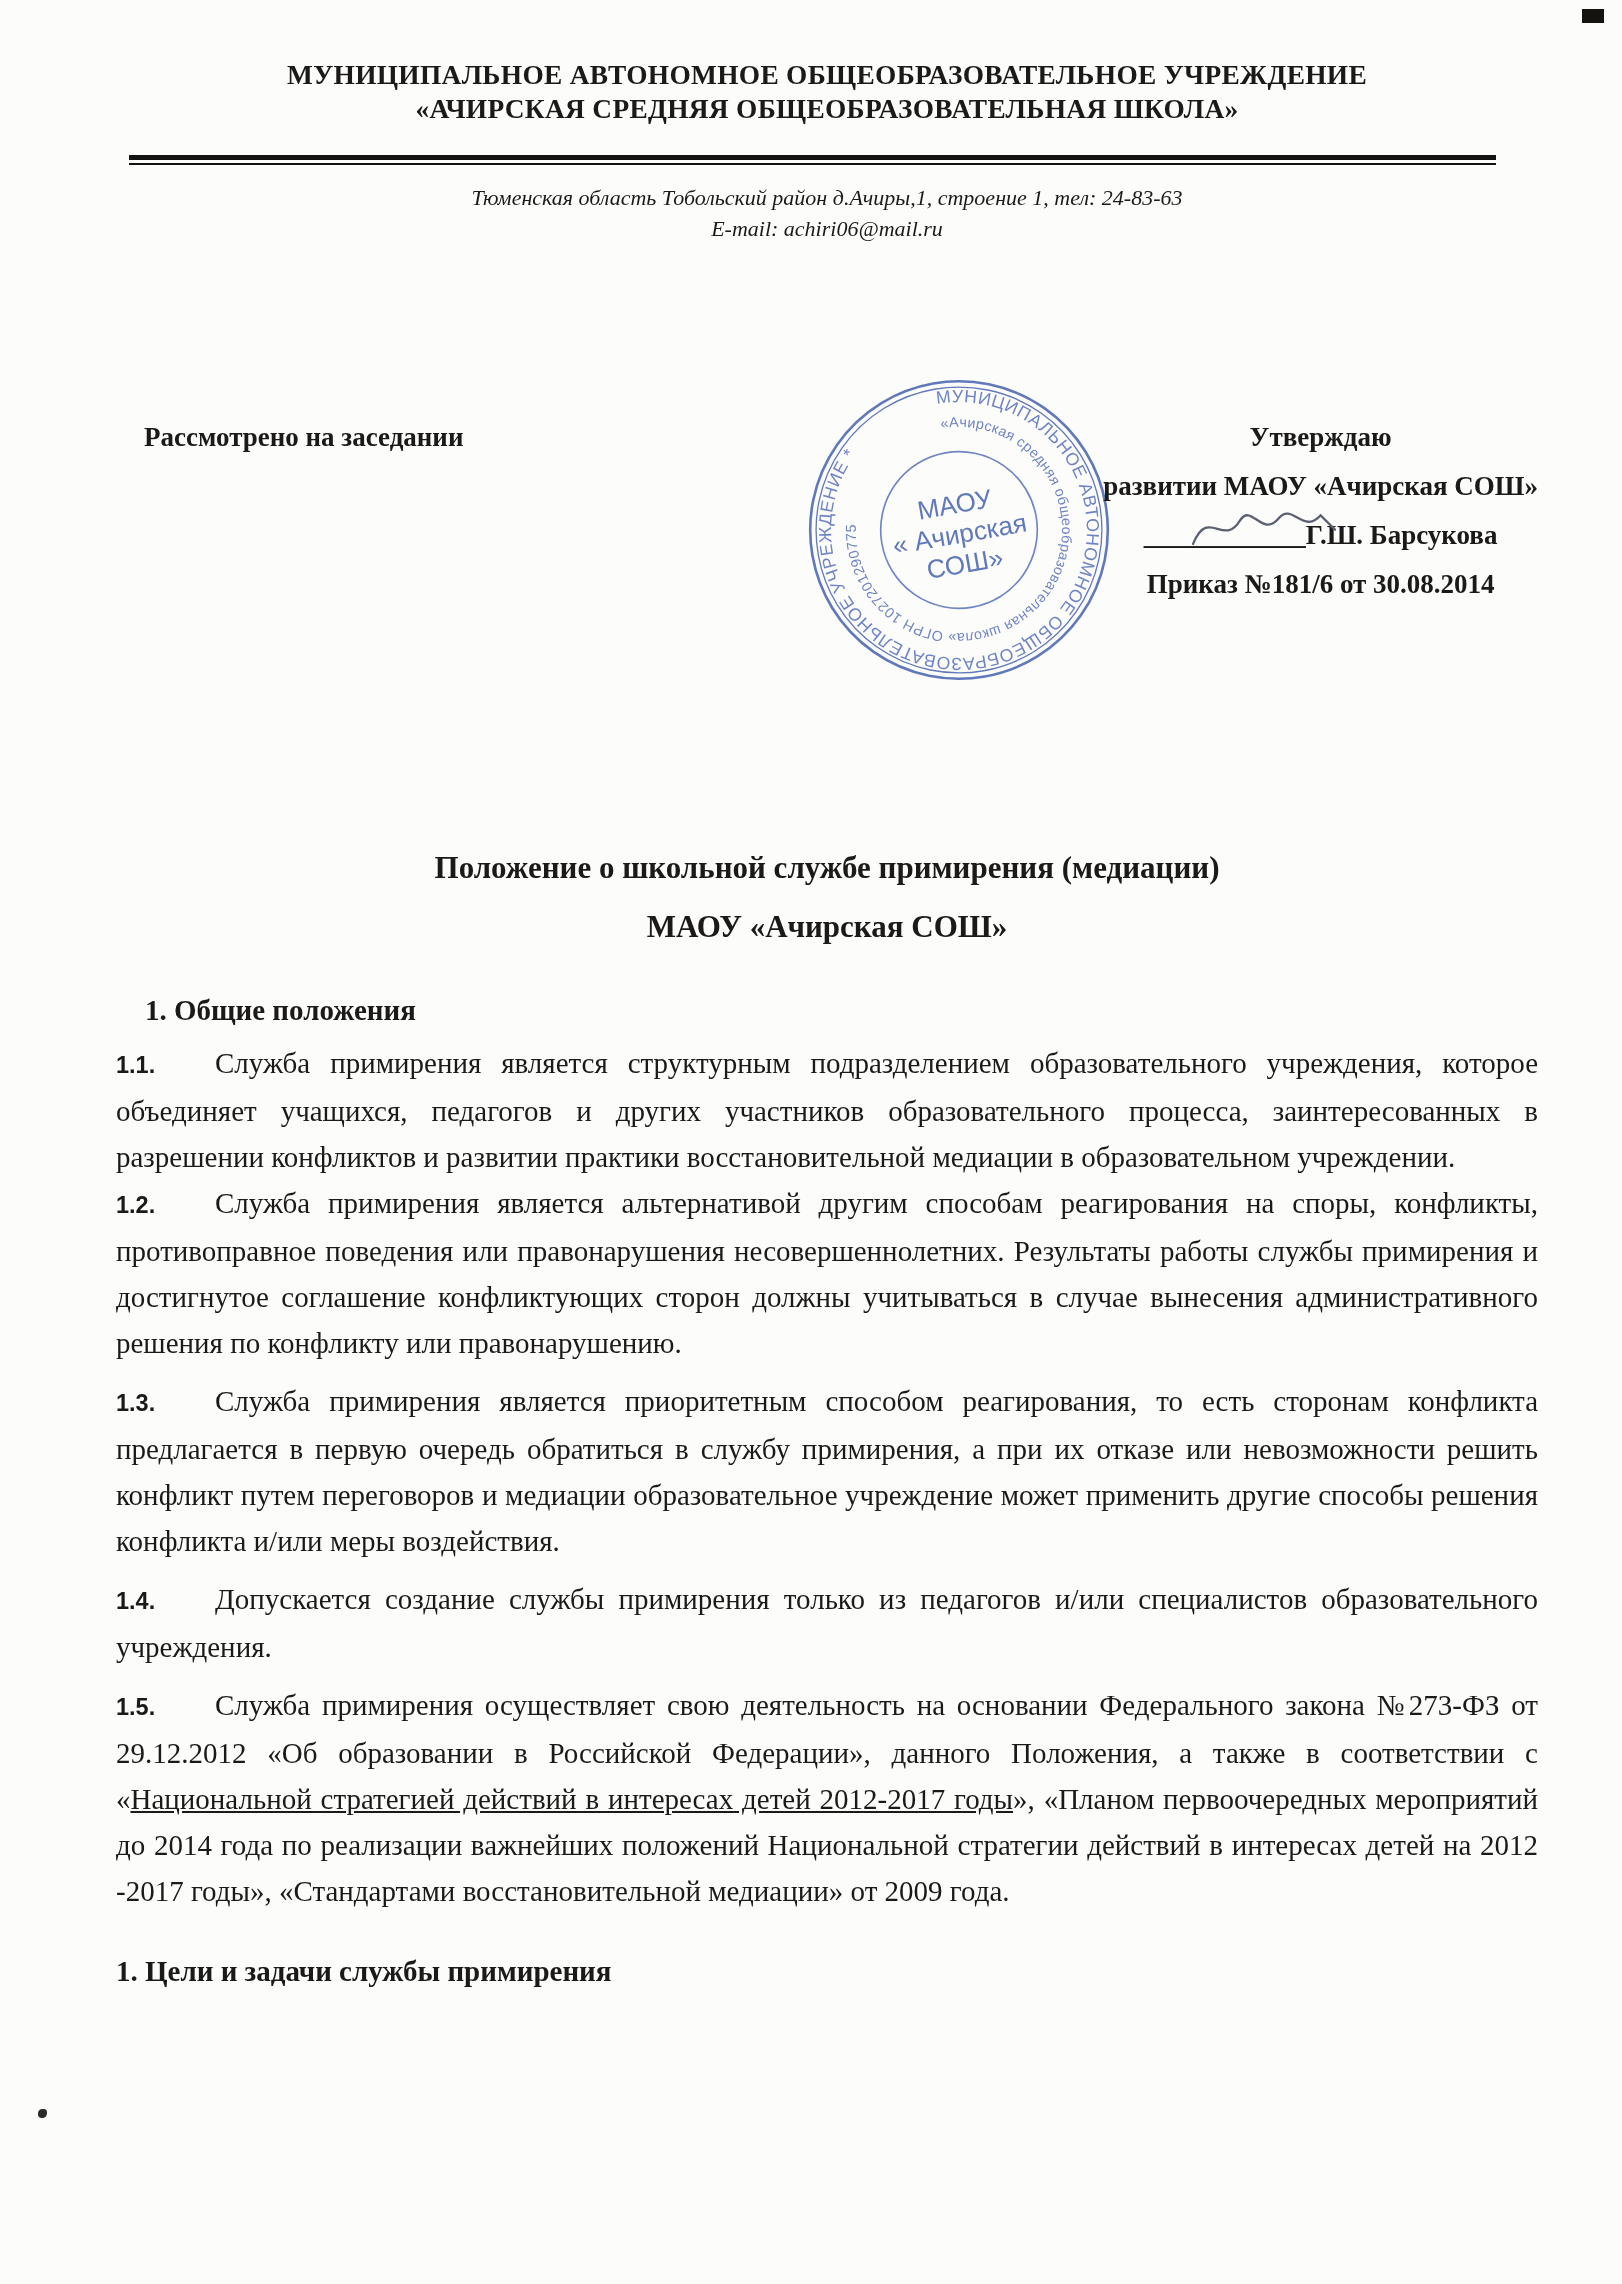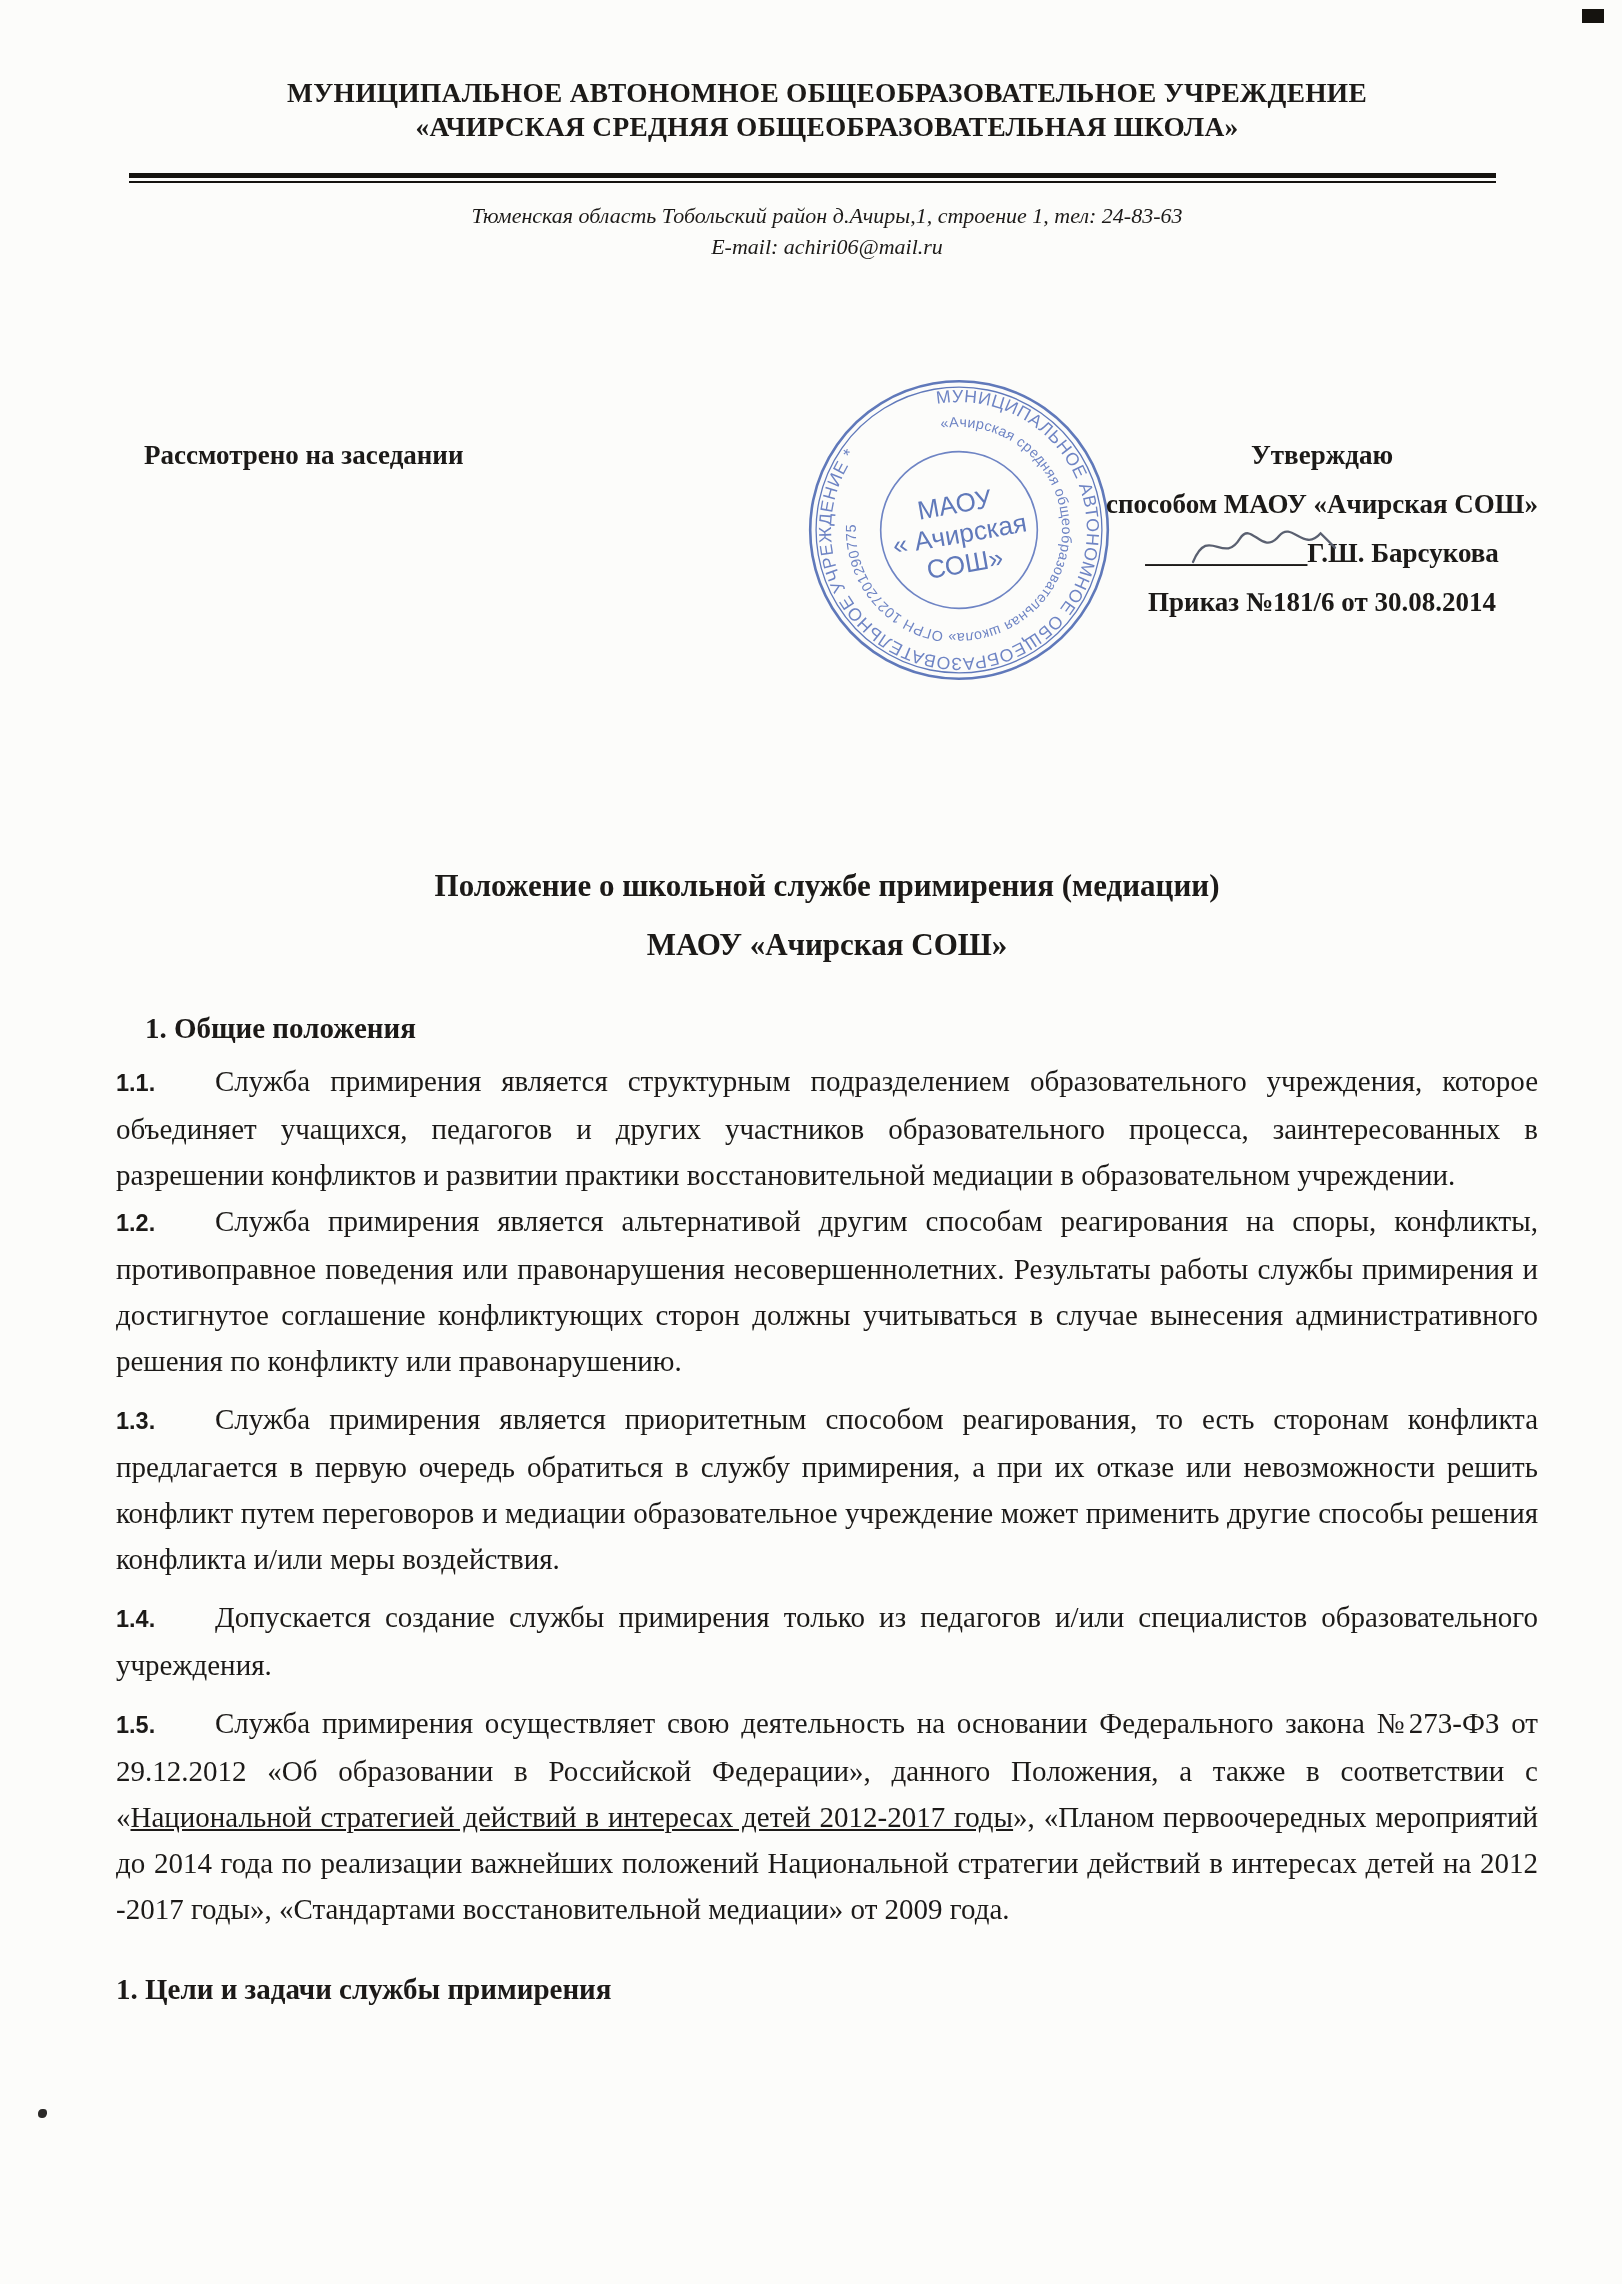--- a/index.html
+++ b/index.html
@@ -9,21 +9,21 @@
     height: 2284px;
     margin: 0 auto;
     background: #fcfcfa;
     font-family: "Liberation Serif", "DejaVu Serif", serif;
     color: #1c1a18;
     overflow: hidden;
   }
   .content { padding: 0 85px 0 116px; position: relative; z-index: 2; }
 
   
-  .org-header { padding-top: 76px; text-align: center; font-weight: bold; font-size: 27.4px; line-height: 34px; letter-spacing: 0.3px; }
+  .org-header { padding-top: 58px; text-align: center; font-weight: bold; font-size: 27.4px; line-height: 34px; letter-spacing: 0.3px; }
   .double-rule {
     margin: 29px 0 0 13px;
     width: 1367px;
     height: 3.3px;
     border-top: 5.2px solid #15130f;
     border-bottom: 2px solid #15130f;
   }
   .address-block { margin-top: 17px; text-align: center; font-style: italic; font-size: 22px; line-height: 31px; }
 
   
@@ -101,21 +101,21 @@
       <div>Тюменская область Тобольский район д.Ачиры,1, строение 1,  тел:  24-83-63</div>
       <div>E-mail: achiri06@mail.ru</div>
     </div>
 
     <div class="approval">
       <div class="approval-left">
         <div>Рассмотрено на заседании</div>
       </div>
       <div class="approval-right">
         <div>Утверждаю</div>
-        <div>способом МАОУ «Ачирская СОШ»</div>
+        <div>развитии МАОУ «Ачирская СОШ»</div>
         <div class="sig-line">
           <svg class="signature" viewBox="0 0 230 86">
             <path d="M6,66 C30,8 52,72 78,30 C96,2 112,58 138,26 C158,2 176,52 202,22 L224,44" fill="none" stroke="#5a6070" stroke-width="3.5" stroke-linecap="round"></path>
           </svg>
           <span>____________</span><span>Г.Ш. Барсукова</span>
         </div>
         <div>Приказ №181/6 от 30.08.2014</div>
       </div>
     </div>
 

